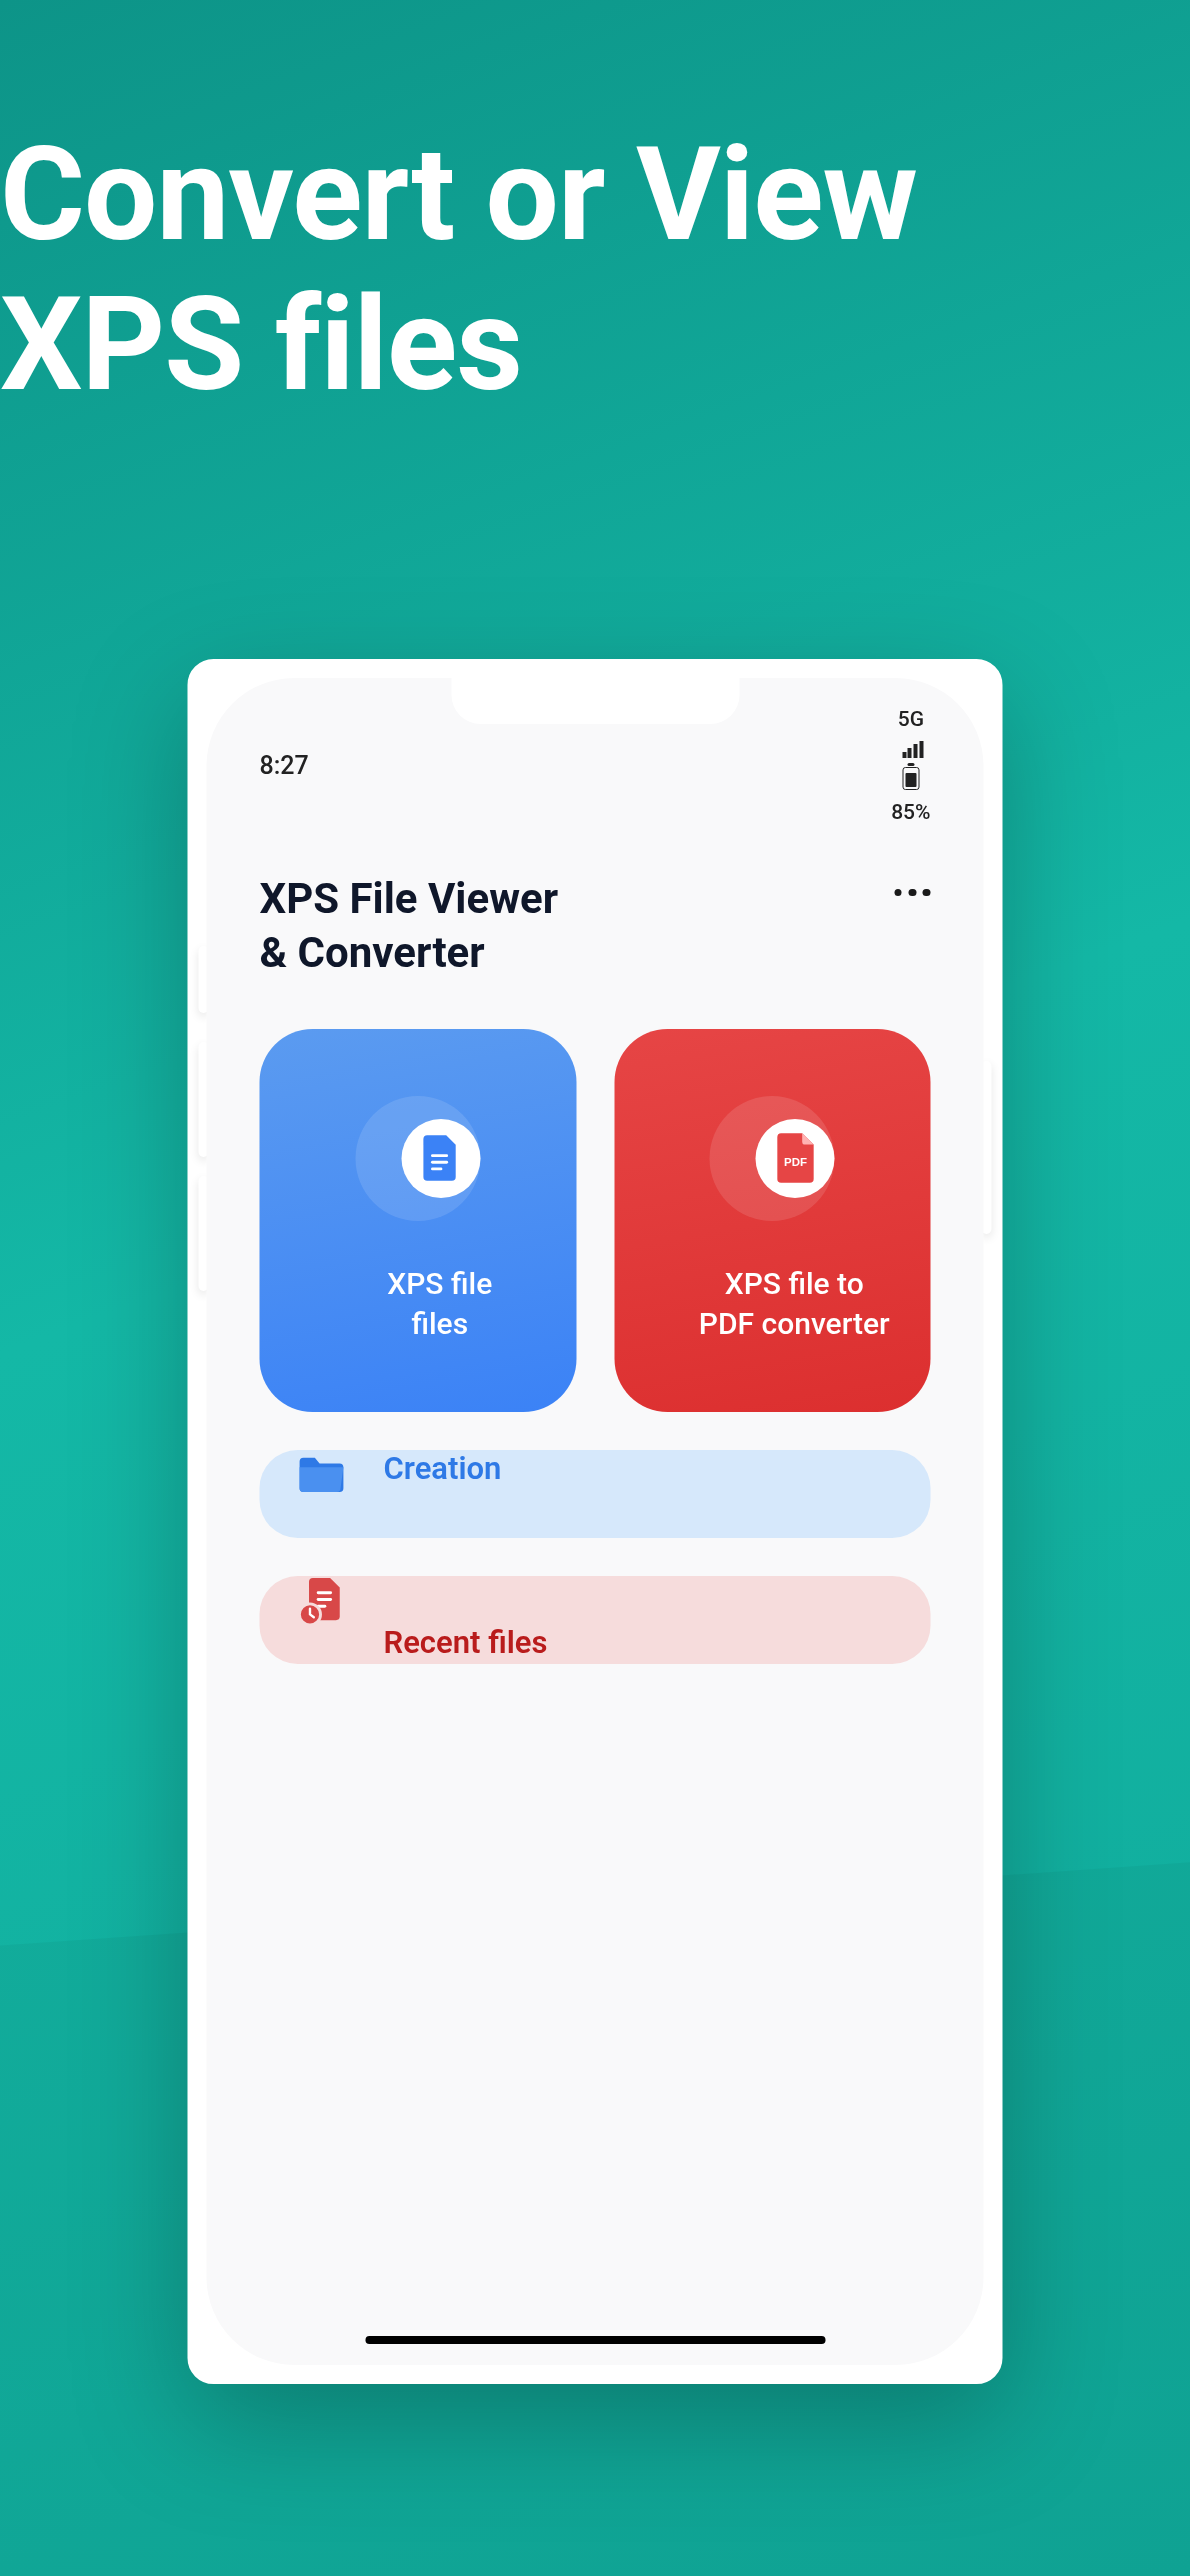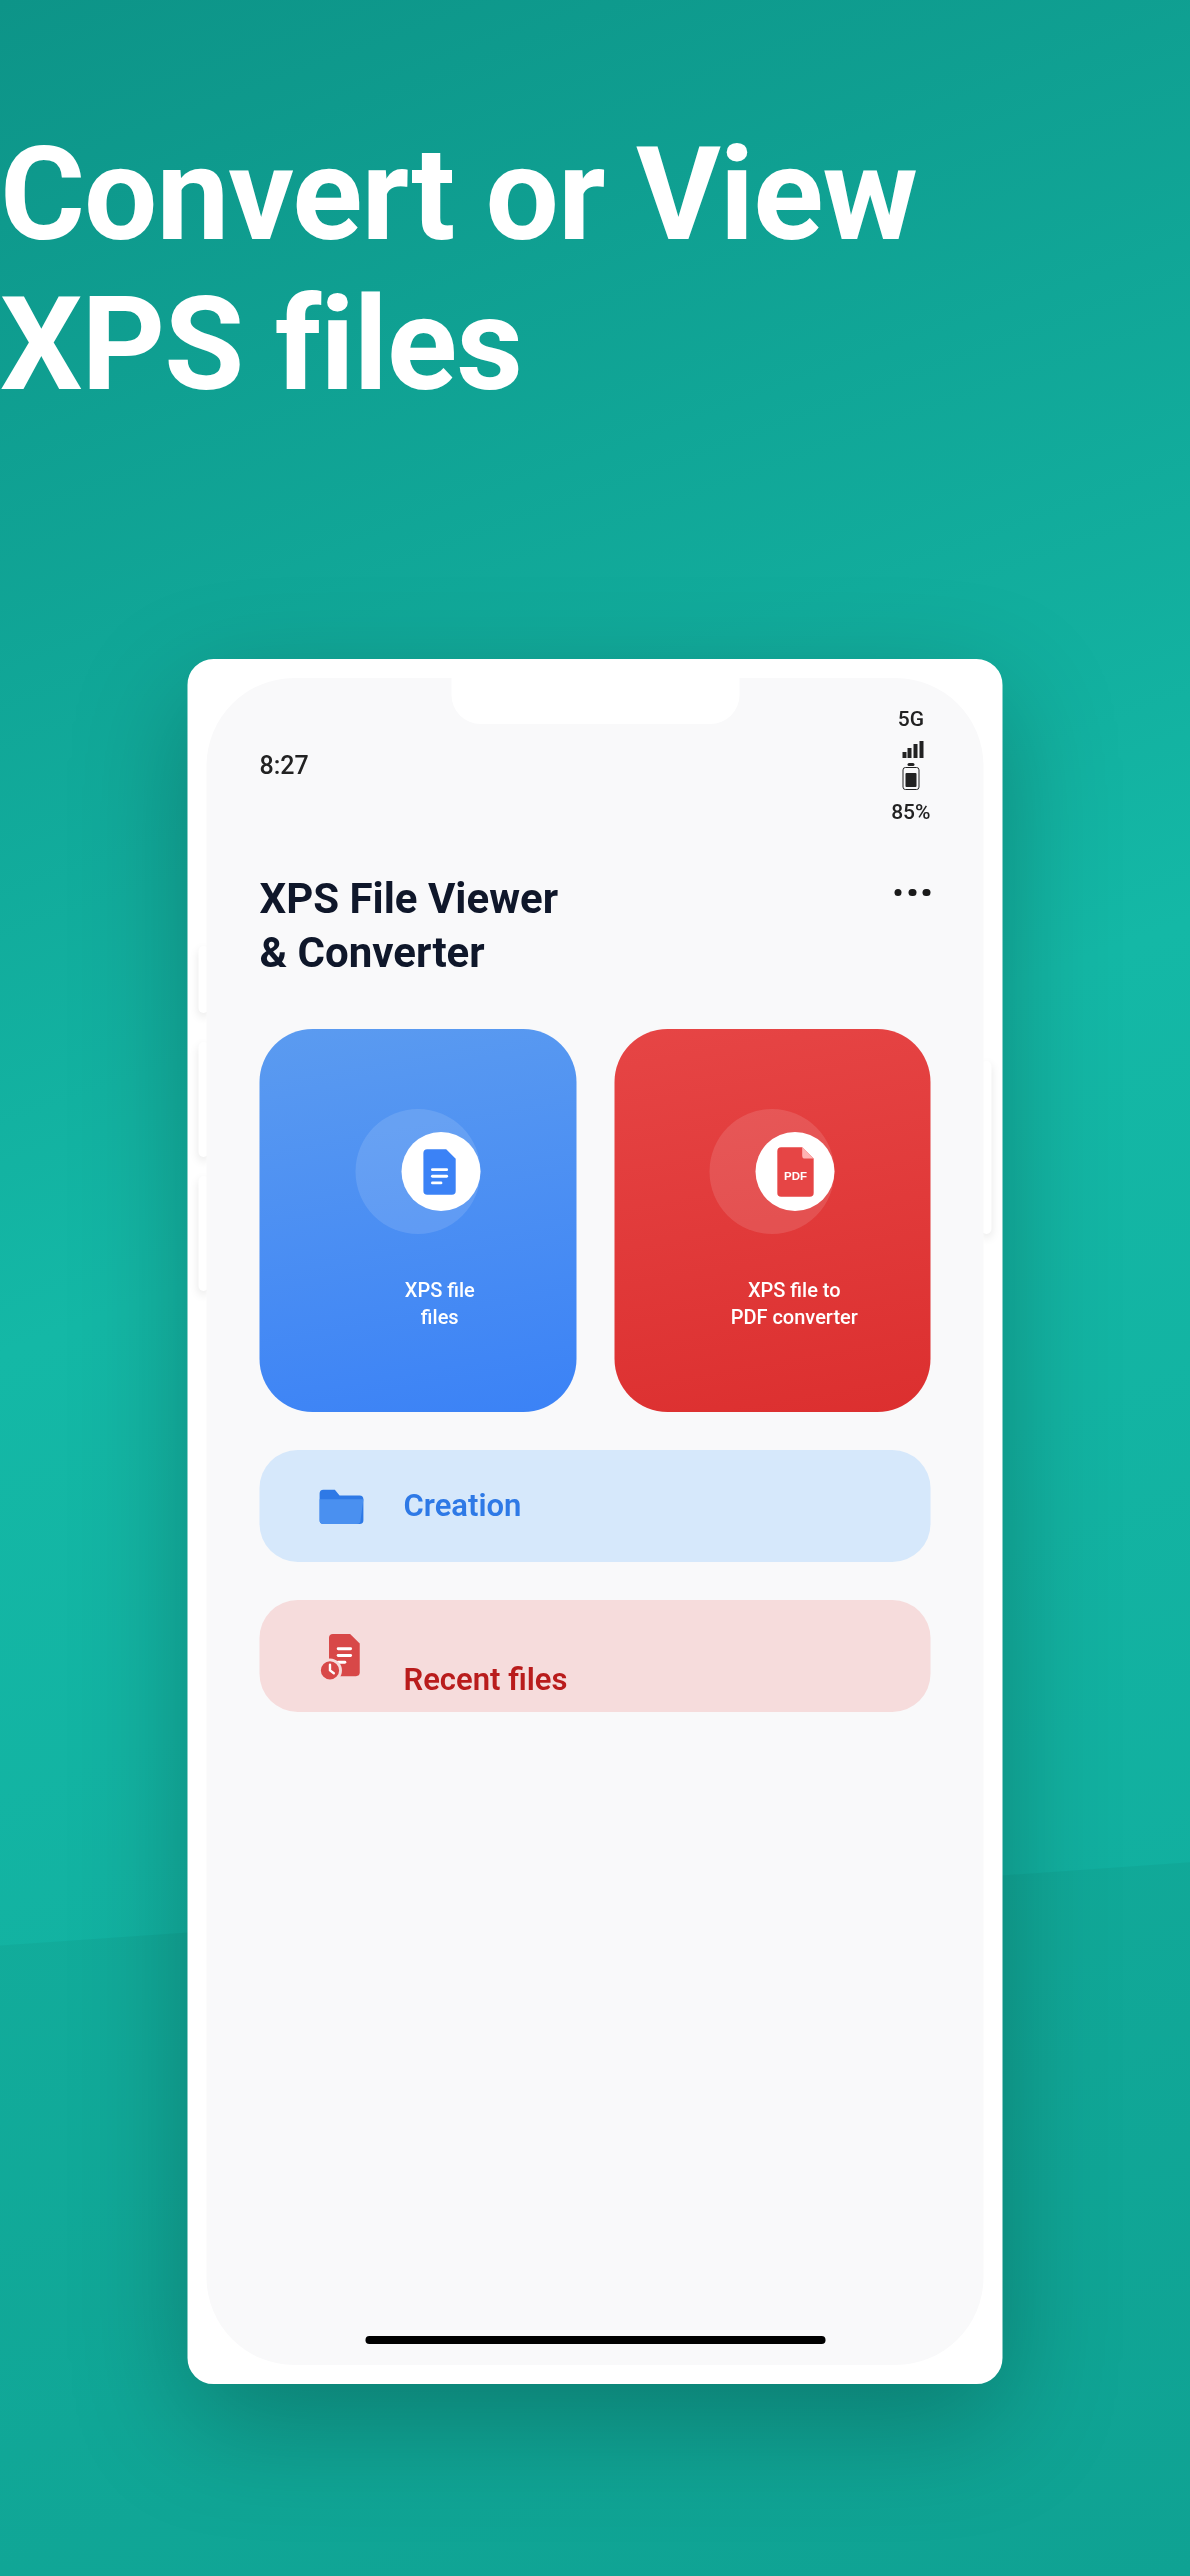--- a/index.html
+++ b/index.html
@@ -141,30 +141,29 @@
   .icon-ring::before{
     content:""; position:absolute; inset:0; border-radius:50%;
     background: rgba(255,255,255,0.12);
   }
   .icon-inner {
     width: 79px; height: 79px; border-radius:50%; background:#fff;
     display:flex; align-items:center; justify-content:center;
     z-index:1;
   }
   .card-label {
-    color:#fff; font-size:20px; font-weight:500; text-align:center; line-height:1.35;margin-left:44px;
+    color:#fff; font-size:30px; font-weight:500; text-align:center; line-height:1.35;margin-left:44px;
   }
   .list-btn {
     margin: 38px 53px 0;
-    height: 112px;
+    height: 88px;
     border-radius: 38px;
     display: flex;
-    align-items: center;
     gap: 38px;
-    padding: 0 58px;
+    padding: 0 38px;
     cursor: pointer;
   }
   .list-btn.blue-soft { background: #d6e8fb; }
   .list-btn.blue-soft .list-label { color: #2e79e6; }
   .list-btn.red-soft  { background: #f6dcdc; }
   .list-btn.red-soft  .list-label { color: #b91c1c; margin-top: 48px; }
   .list-label { font-size: 31px; font-weight: 600; }
   .list-icon { width: 48px; height: 48px; display:flex; align-items:center; justify-content:center; }
   .home-indicator{
     position:absolute; bottom:21px; left:50%; transform:translateX(-50%);

